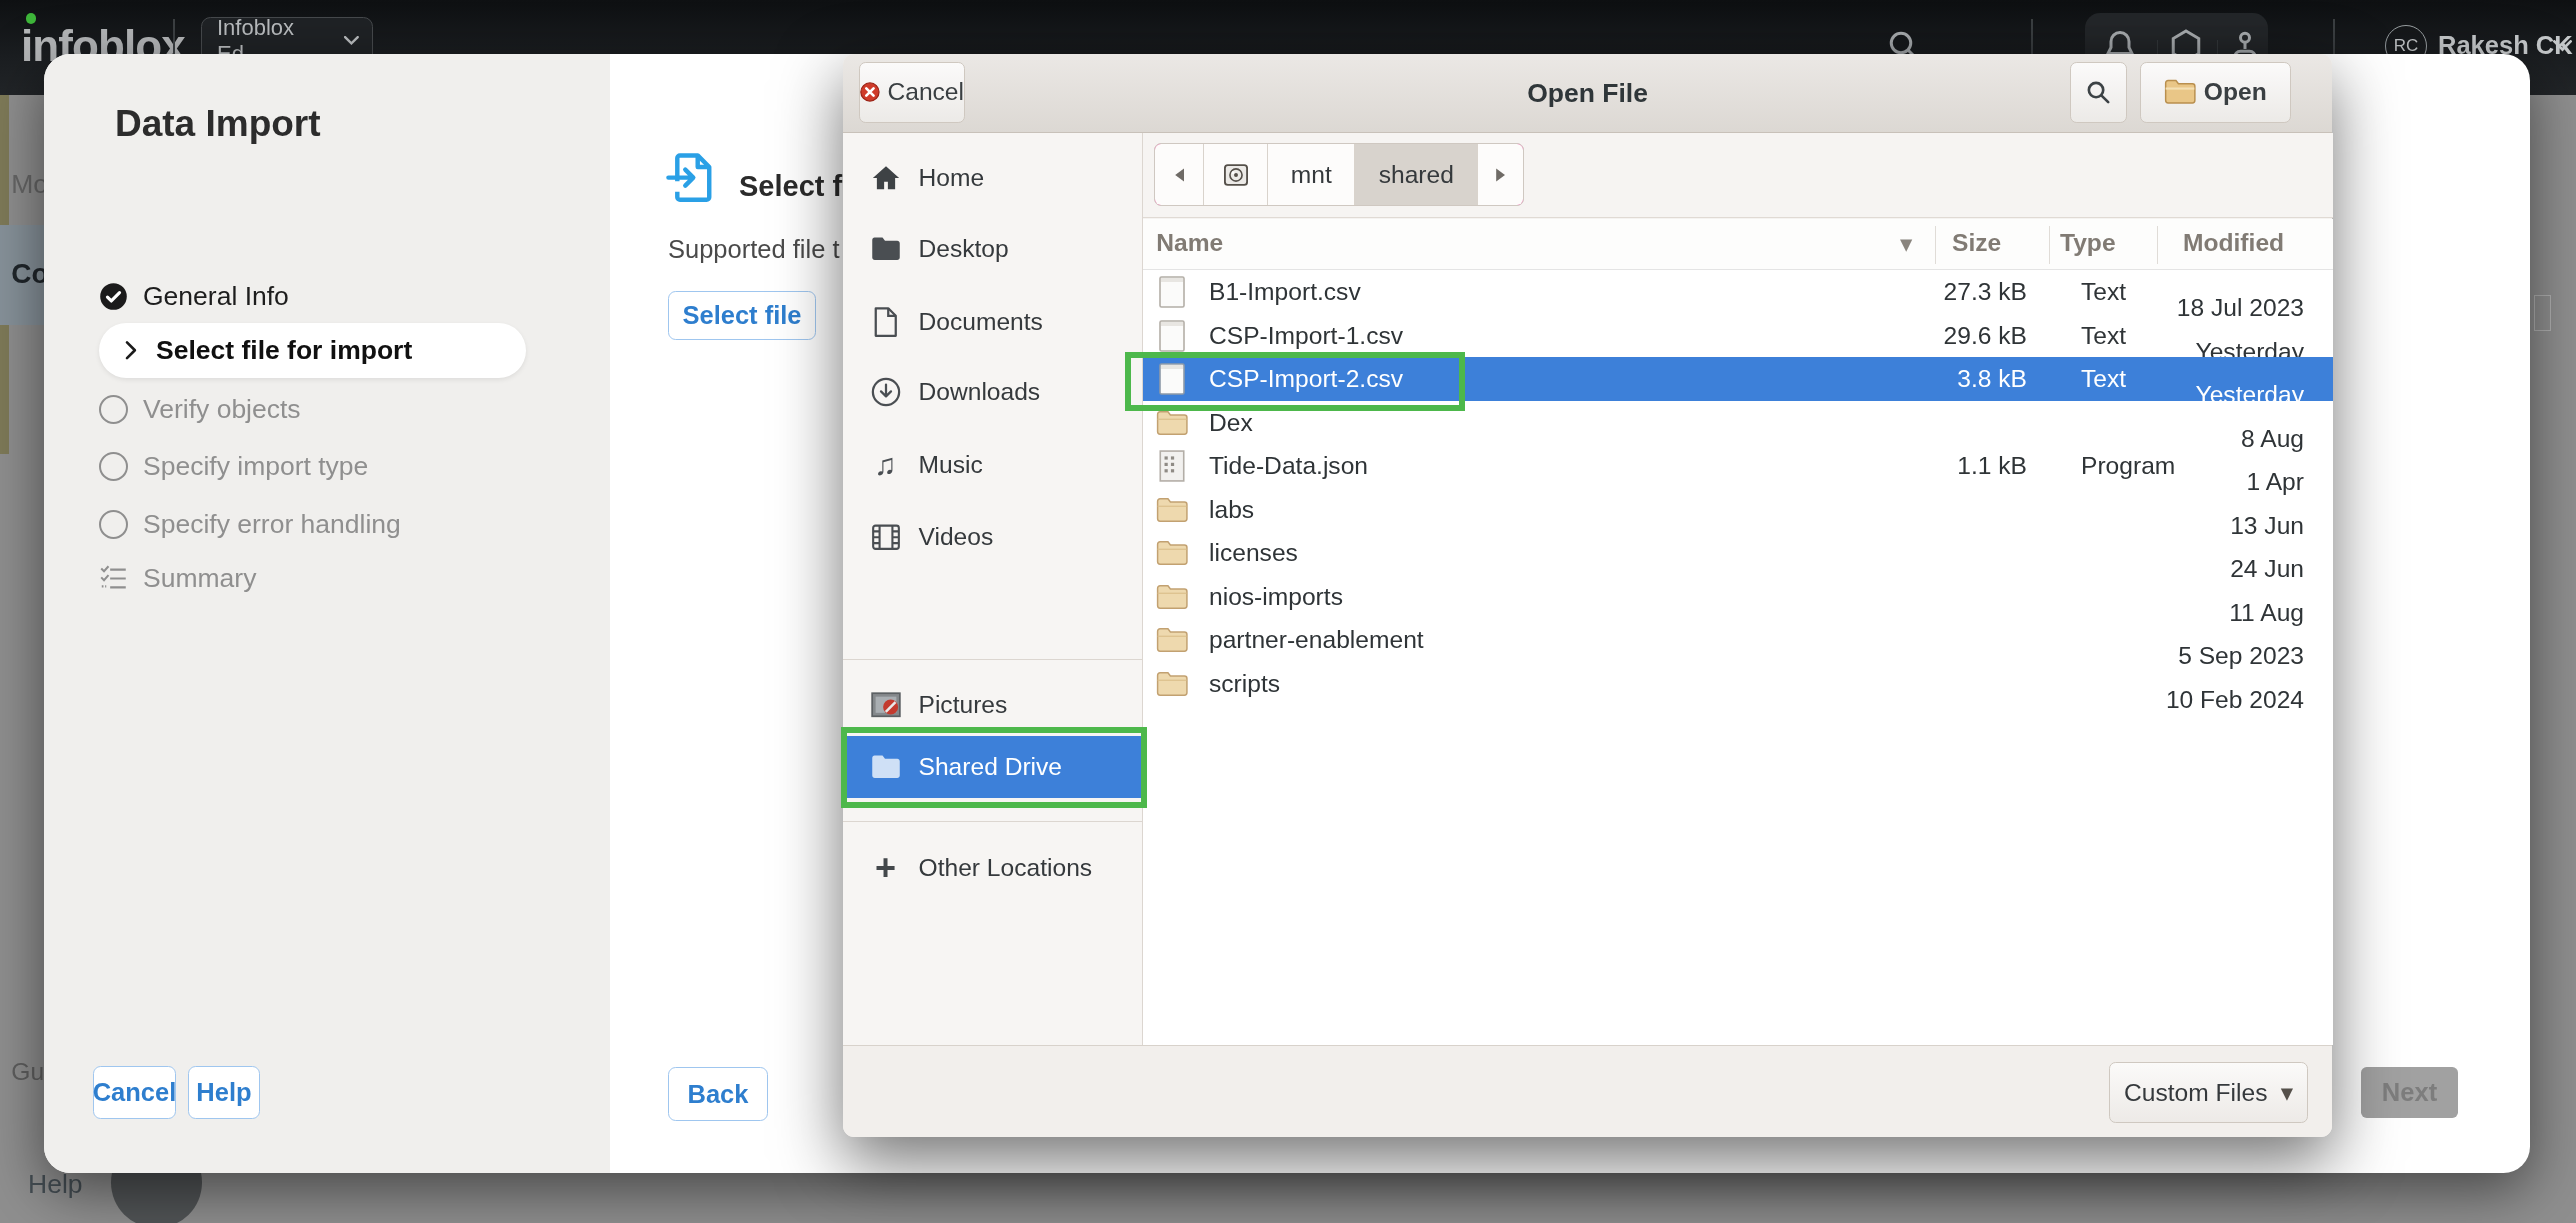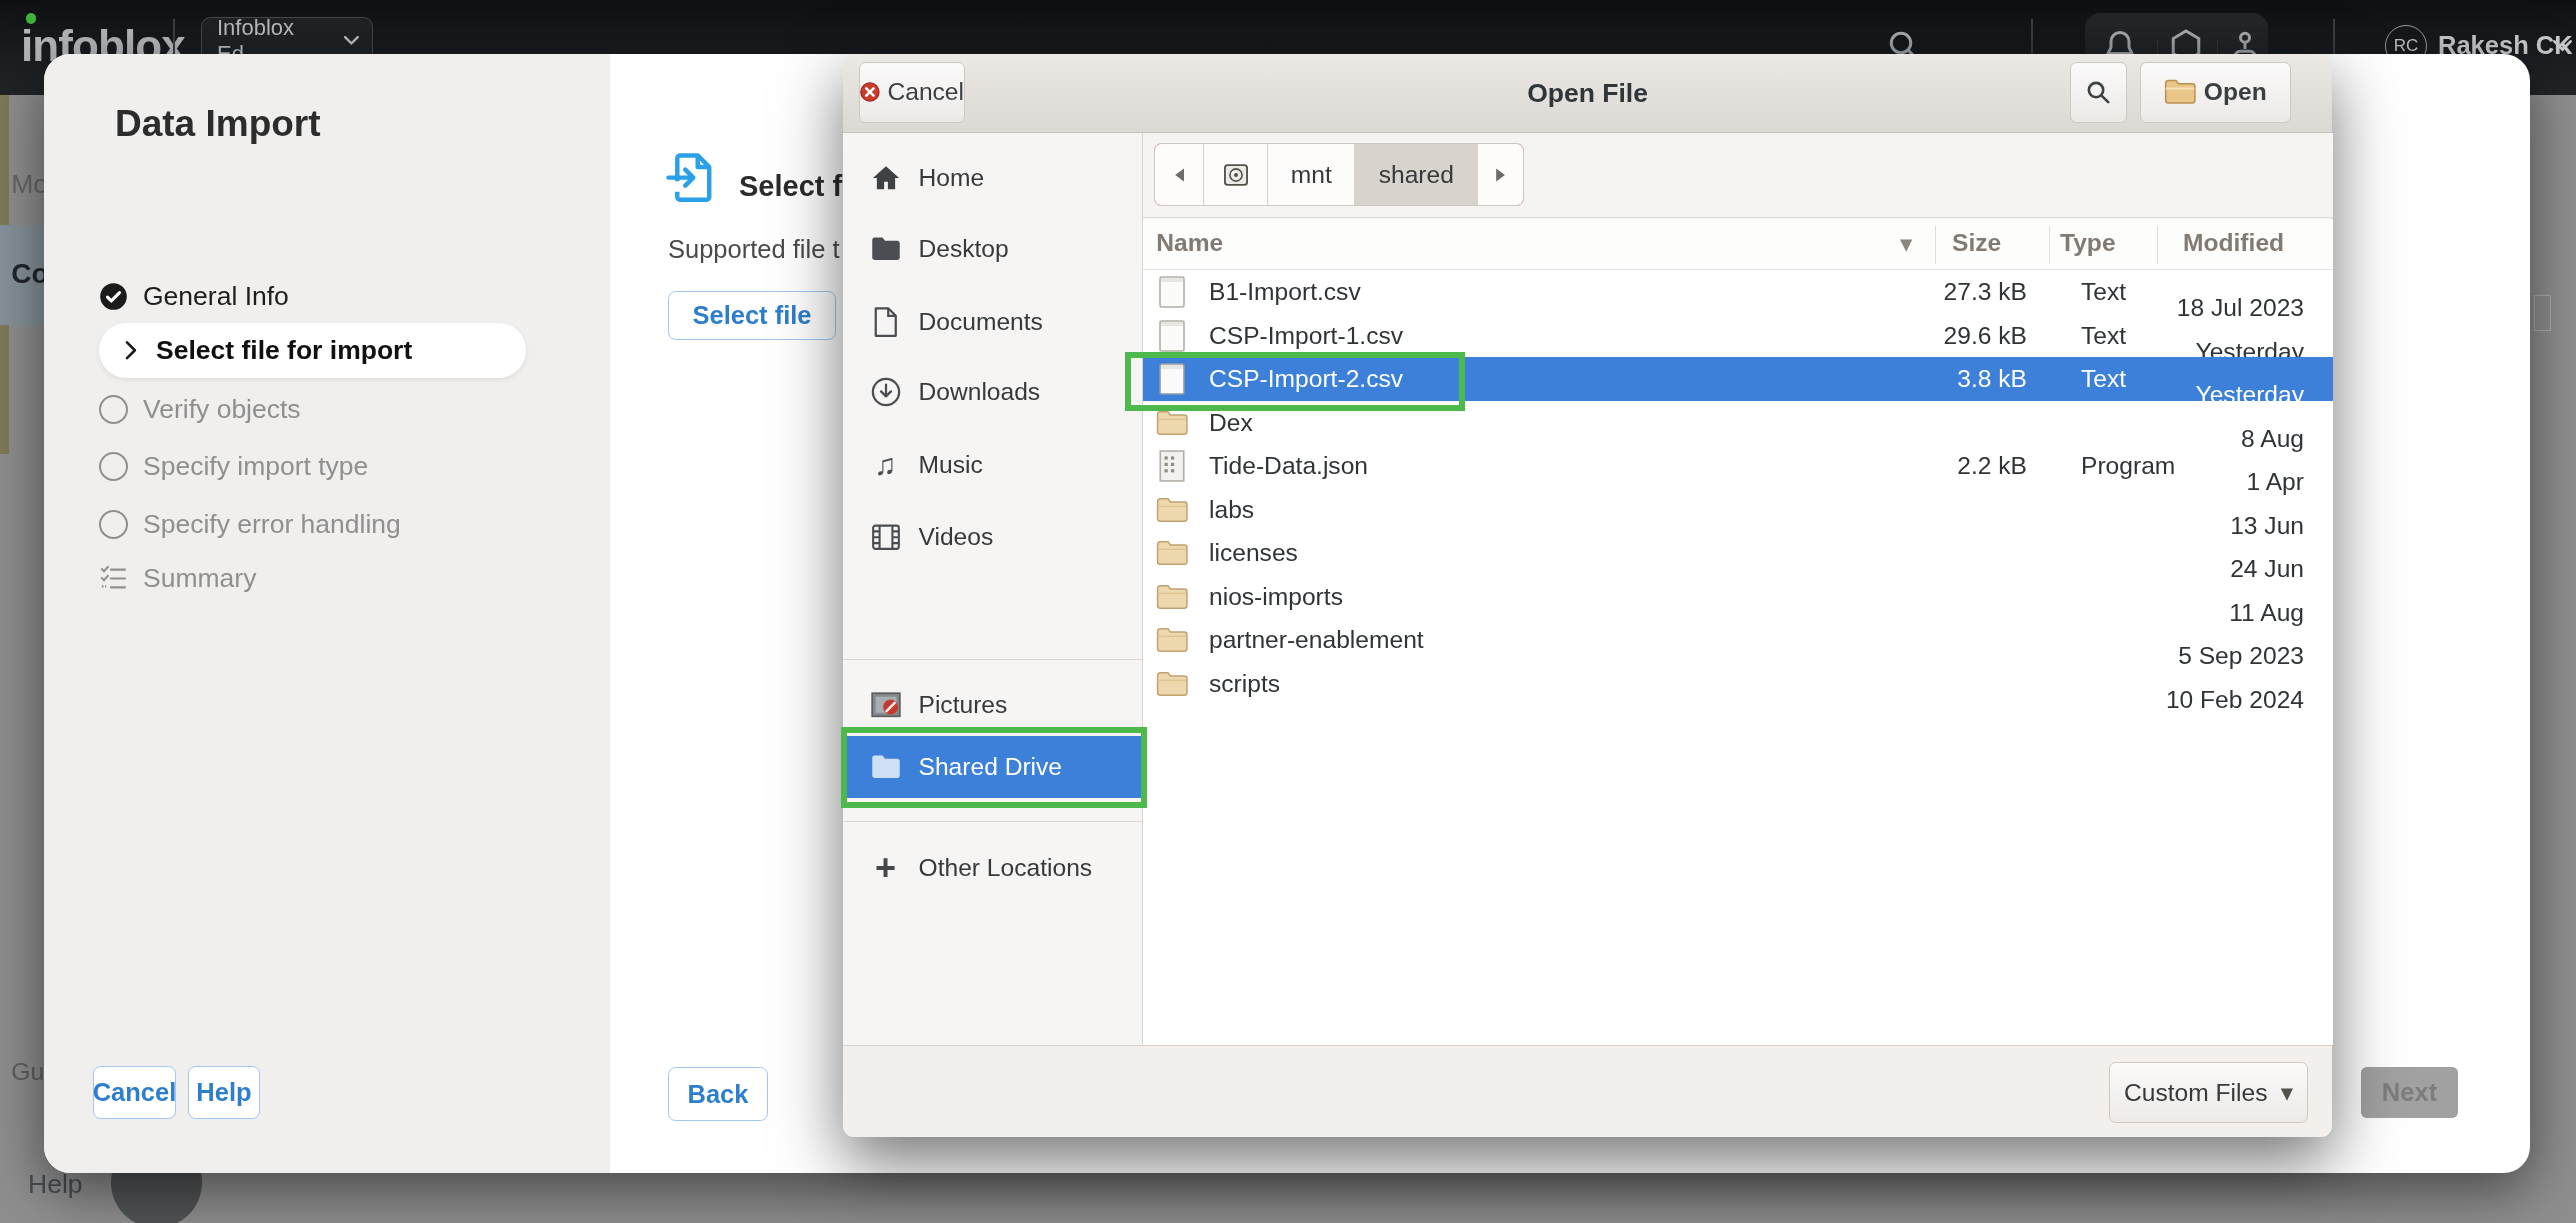--- a/index.html
+++ b/index.html
@@ -205,21 +205,21 @@
       <span class="s-label">Summary</span>
     </div>
 
     <svg class="import-head-icon" viewBox="0 0 56 62" fill="none" stroke="#2aa0e6" stroke-width="5">
       <path d="M12 34V8a3 3 0 0 1 3-3h20l13 13v34a3 3 0 0 1-3 3H15a3 3 0 0 1-3-3v-6" stroke-linejoin="round"></path>
       <path d="M35 5v13h13" stroke-linejoin="round"></path>
       <path d="M2 30h26M21 21l9 9-9 9" stroke-linecap="round" stroke-linejoin="round"></path>
     </svg>
     <div class="import-head">Select fil</div>
     <div class="supported">Supported file t</div>
-    <div class="btn-blue" style="left:624px;top:237px;width:168px;height:49px">Select file</div>
+    <div class="btn-blue" style="left:624px;top:237px;width:148px;height:49px">Select file</div>
 
     <div class="btn-blue" style="left:49px;top:1012px;width:83px;height:53px">Cancel</div>
     <div class="btn-blue" style="left:144px;top:1012px;width:72px;height:53px">Help</div>
     <div class="btn-blue" style="left:624px;top:1013px;width:100px;height:54px">Back</div>
     <div class="next-btn">Next</div>
   </section>
 
   <section class="dialog">
     <div class="dlg-header"></div>
     <div class="dlg-title">Open File</div>
@@ -407,21 +407,21 @@
             <g fill="#8f8b85">
               <rect x="5" y="6" width="3" height="3"></rect>
               <rect x="11" y="6" width="3" height="3"></rect>
               <rect x="5" y="12" width="3" height="3"></rect>
               <rect x="11" y="12" width="3" height="3"></rect>
               <rect x="5" y="18" width="3" height="3"></rect>
               <rect x="11" y="18" width="3" height="3"></rect>
             </g>
           </svg>
         <span class="f-name">Tide-Data.json</span>
-        <span class="f-size">2.2 kB</span>
+        <span class="f-size">1.1 kB</span>
         <span class="f-type">Program</span>
         <span class="f-mod">1 Apr</span>
       </div>
       <div class="frow" style="top:218px">
         <svg class="f-ic" viewBox="0 0 30 24">
             <path d="M1.5 4c0-1.4 1-2.5 2.3-2.5h7.4l2.3 3h13.2c1.3 0 2.3 1 2.3 2.3V20c0 1.4-1 2.5-2.3 2.5H3.8c-1.3 0-2.3-1.1-2.3-2.5z" fill="#eed9ae" stroke="#c2a171" stroke-width="1.4"></path>
             <path d="M1.5 8.5h27" stroke="#dcc18e" stroke-width="1.2"></path>
           </svg>
         <span class="f-name">labs</span>
         <span class="f-size"></span>

